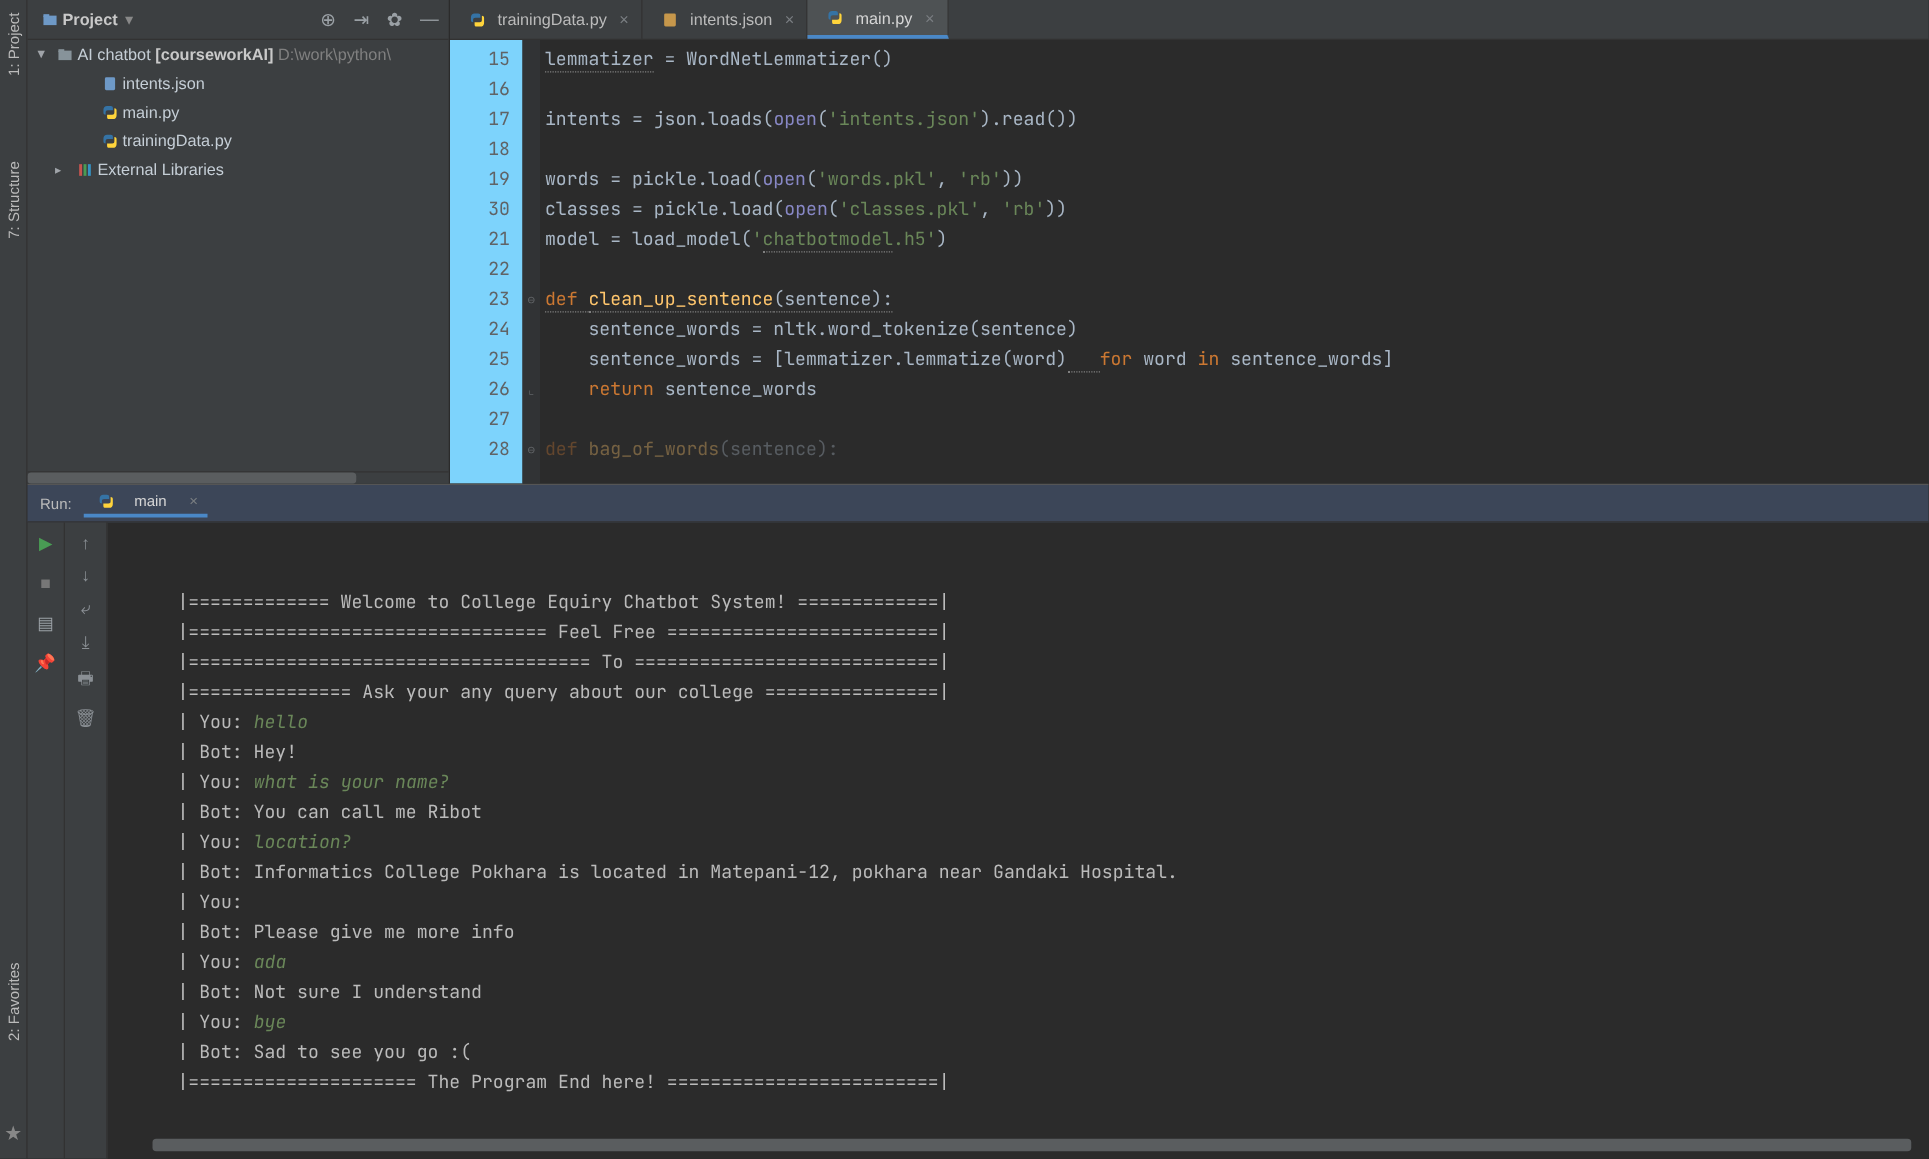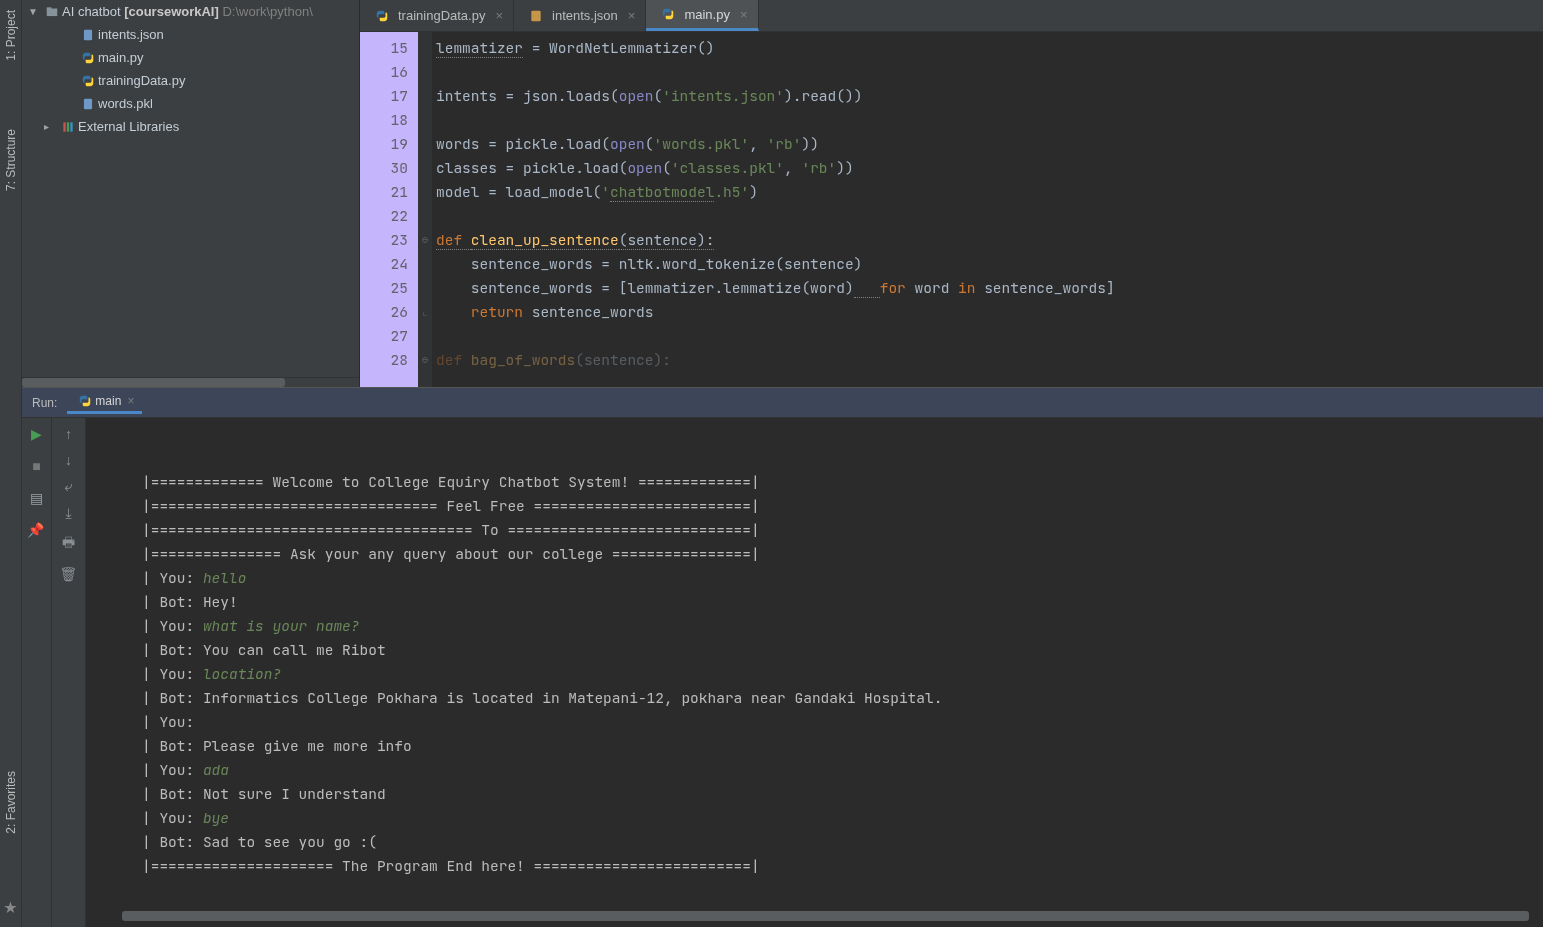--- a/index.html
+++ b/index.html
@@ -141,21 +141,21 @@
     flex:1;
     display:flex;
     background:#2b2b2b;
     font-family: "JetBrains Mono","Consolas",monospace;
     font-size:14.5px;
     line-height:24px;
     overflow:hidden;
   }
   .gutter {
     width:58px;
-    background:#c4b5fd;
+    background:#7dd3fc;
     color:#606366;
     text-align:right;
     padding:4px 10px 0 0;
     user-select:none;
   }
   .fold-col {
     width:14px;
     background:#313335;
     color:#606366;
     padding-top:4px;
@@ -187,21 +187,21 @@
     height:30px;
     background:#3c4658;
     display:flex; align-items:center;
     padding:0 10px;
     font-size:12px;
     color:#bbb;
     border-bottom:1px solid #323232;
   }
   .run-hdr .run-tab {
     display:flex; align-items:flex-start;
-    gap:0;
+    gap:12px;
     padding:3px 8px;
     border-bottom:3px solid #4a88c7;
     margin-left:10px;
     color:#d6d6d6;
   }
   .run-hdr .close { color:#7a7e82; margin-left:6px; }
   .run-body {
     flex:1;
     display:flex;
     min-height:0;
@@ -254,20 +254,36 @@
   <div style="flex:1"></div>
   <div class="vt">2: Favorites</div>
   <div class="star">★</div>
 </div>
 
 <div class="main-col">
 
   <div class="upper">
 
     <div class="sidebar">
+      <div class="sidebar-header">
+        <span class="ficon">
+          <svg viewBox="0 0 24 24">
+              <rect x="3" y="6" width="18" height="13" fill="#6e99c7"></rect>
+              <rect x="3" y="4" width="8" height="4" fill="#6e99c7"></rect>
+            </svg>
+        </span>
+        <span class="proj-label">Project</span>
+        <span class="drop">▾</span>
+        <span class="icons">
+          <span>⊕</span>
+          <span>⇥</span>
+          <span>✿</span>
+          <span>—</span>
+        </span>
+      </div>
       <div class="tree">
         <div class="tree-row">
           <span class="tri">▼</span>
           <span class="ficon">
             <svg viewBox="0 0 24 24">
                 <rect x="3" y="6" width="18" height="13" fill="#87939a"></rect>
                 <rect x="3" y="4" width="8" height="4" fill="#87939a"></rect>
               </svg>
           </span>
           <span>AI chatbot</span>&nbsp;
@@ -294,28 +310,20 @@
             </div>
             <div class="tree-row indent2">
               <span class="ficon">
                 <svg viewBox="0 0 24 24">
                   <path d="M8 3h5c2 0 3 1 3 3v3H9c-2 0-3 1-3 3v3c-2 0-3-1-3-3V8c0-3 2-5 5-5z" fill="#3573a5"></path>
                   <path d="M16 21h-5c-2 0-3-1-3-3v-3h7c2 0 3-1 3-3V6c2 0 3 1 3 3v7c0 3-2 5-5 5z" fill="#ffd43b"></path>
                 </svg>
               </span>
               <span>trainingData.py</span>
             </div>
-            <div class="tree-row indent2">
-              <span class="ficon">
-                <svg viewBox="0 0 24 24">
-                  <rect x="5" y="3" width="14" height="18" rx="2" fill="#6e99c7"></rect>
-                </svg>
-              </span>
-              <span>words.pkl</span>
-            </div>
           </div>
         <div class="tree-row indent1">
           <span class="tri">▸</span>
           <span class="ficon">
             <svg viewBox="0 0 24 24">
                 <rect x="4" y="4" width="4" height="16" fill="#c75450"></rect>
                 <rect x="10" y="4" width="4" height="16" fill="#499c54"></rect>
                 <rect x="16" y="4" width="4" height="16" fill="#3592c4"></rect>
               </svg>
           </span>

